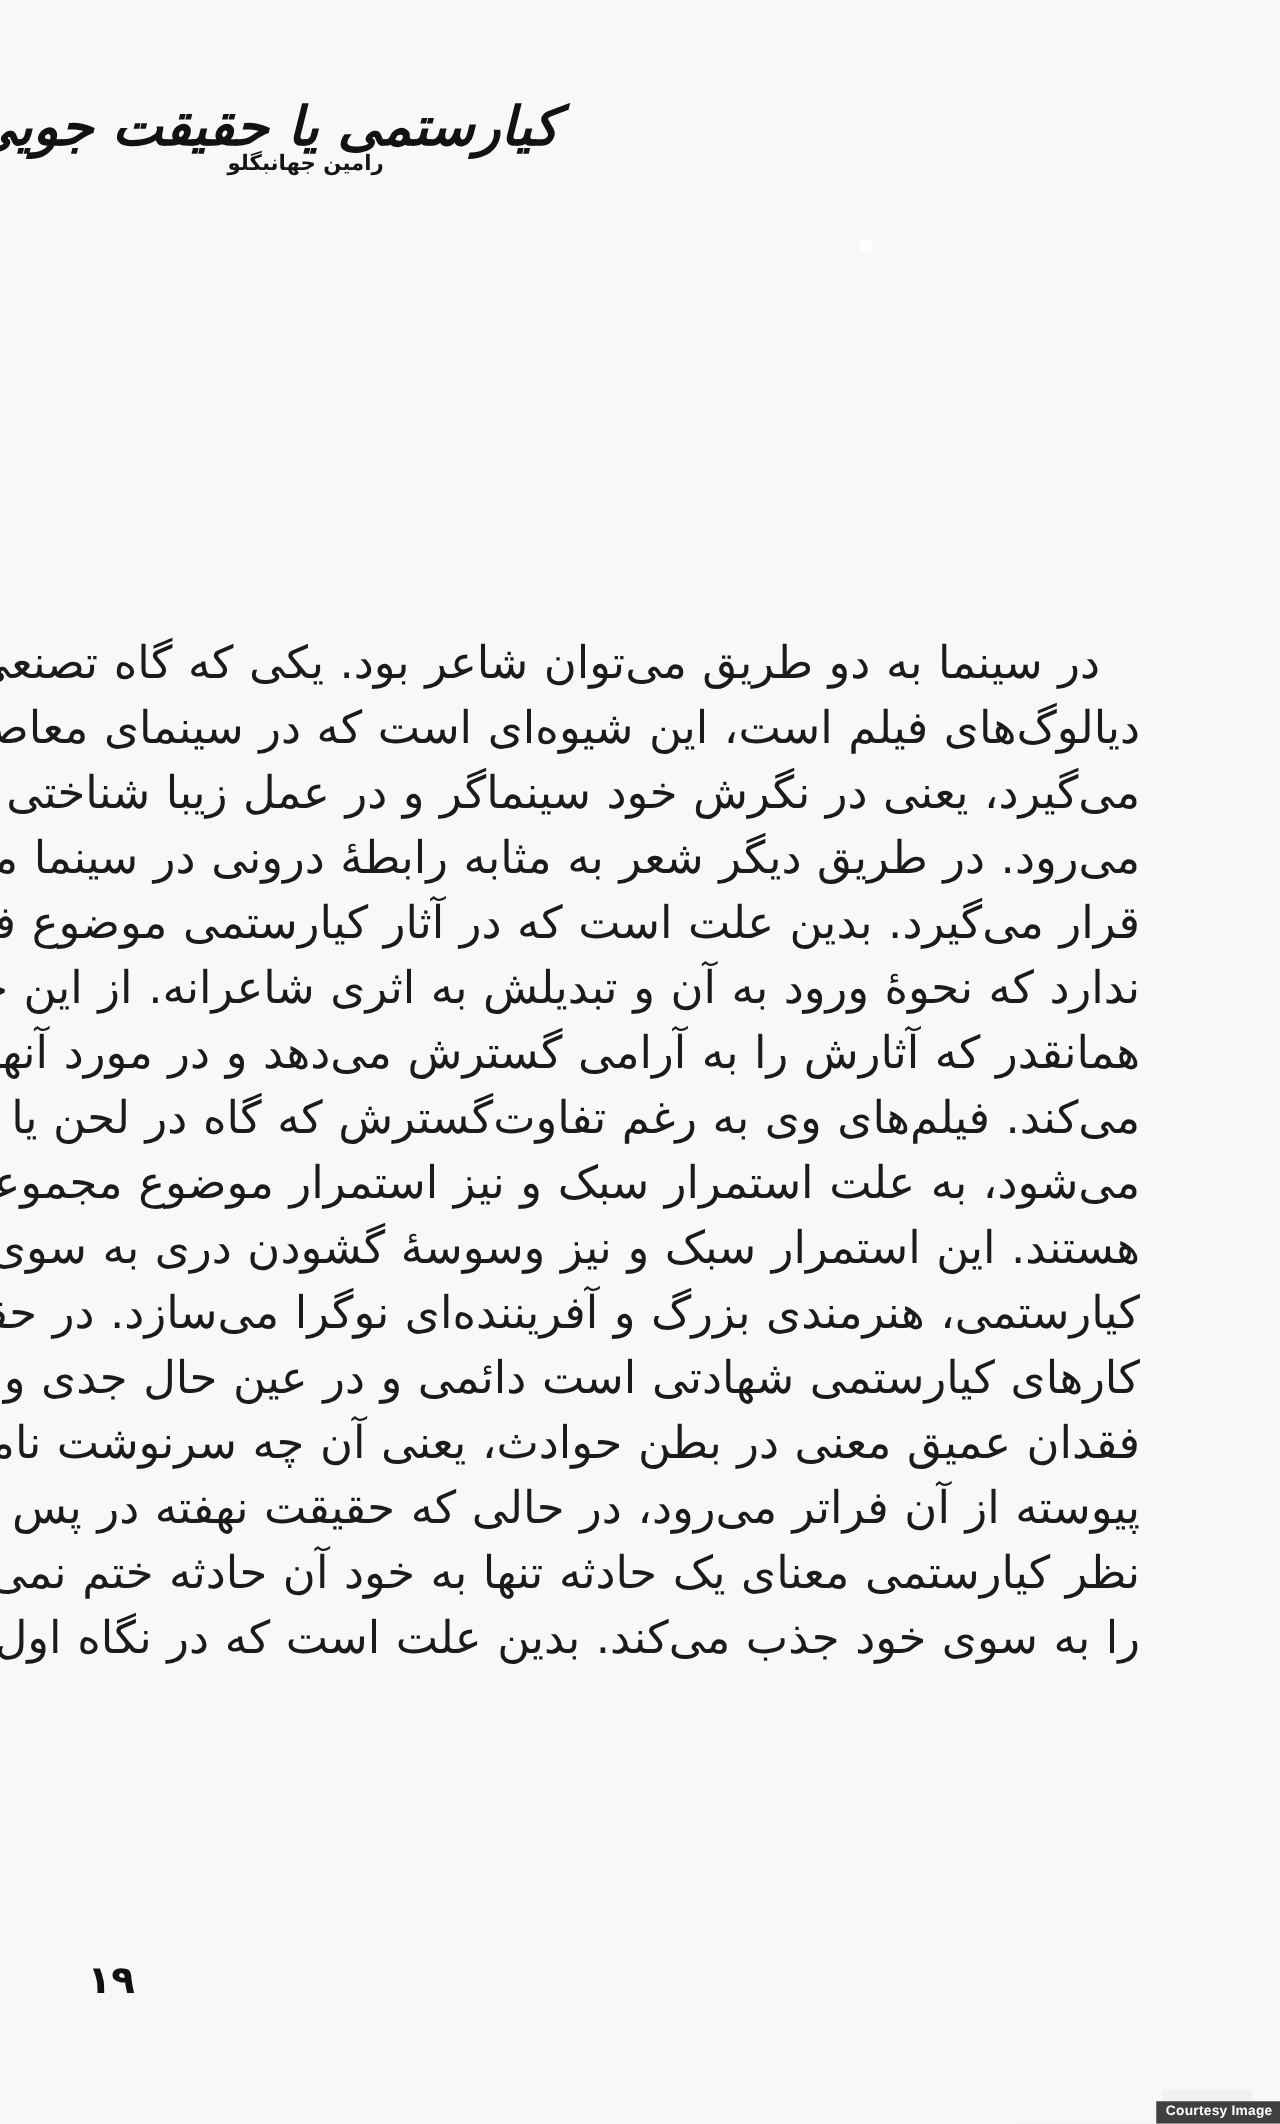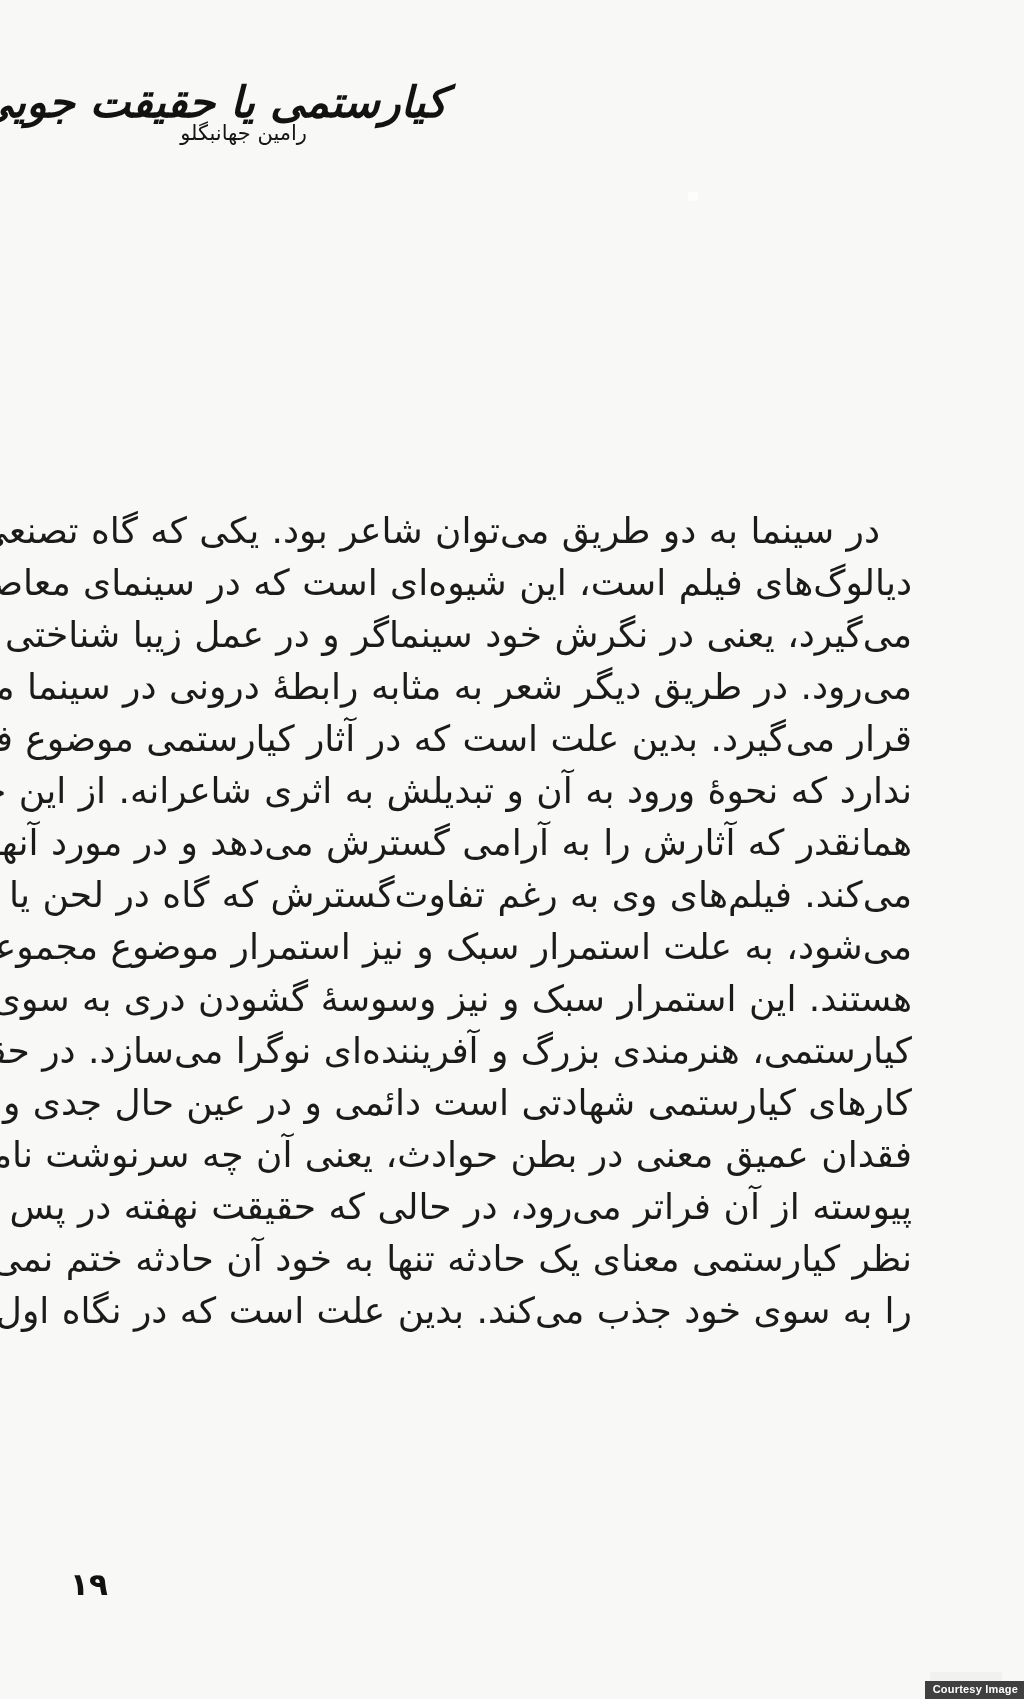--- a/index.html
+++ b/index.html
@@ -25,22 +25,22 @@
     color: #121212;
     letter-spacing: 1px;
   }
   .author {
     position: absolute;
     top: 121px;
     right: 717px;
     direction: rtl;
     unicode-bidi: isolate;
     white-space: nowrap;
-    font-size: 21px;
-    font-weight: normal;
+    font-size: 17px;
+    font-weight: bold;
     color: #151515;
   }
   .body-text {
     position: absolute;
     top: 505px;
     left: 62px;
     width: 850px;
     direction: rtl;
     unicode-bidi: isolate;
     color: #1b1b1b;

